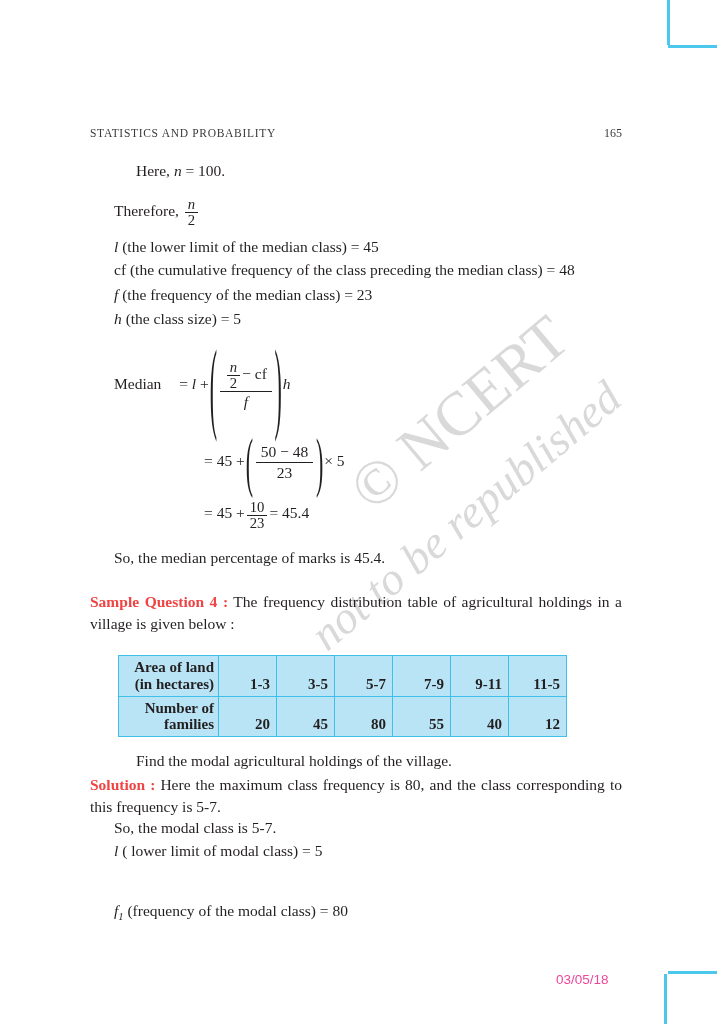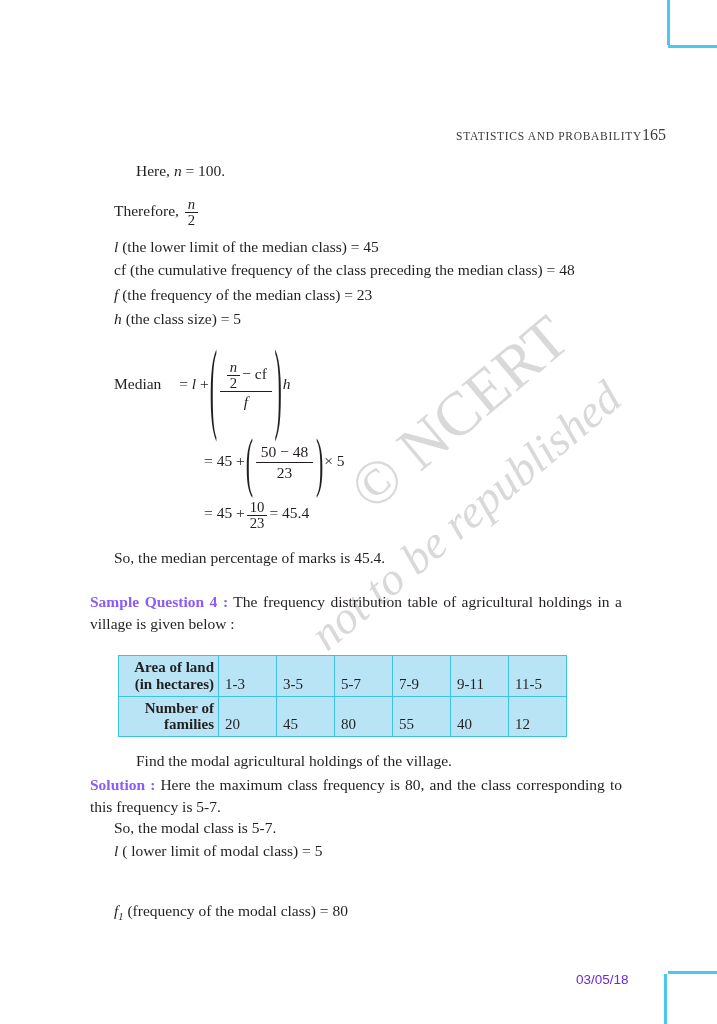--- a/index.html
+++ b/index.html
@@ -54,28 +54,27 @@
   }
 
   
   #page { position: relative; z-index: 10; }
 
   #running-head {
     position: absolute;
     left: 90px; top: 126px;
     width: 532px;
     display: flex;
-    justify-content: flex-end;
+    justify-content: space-between;
     align-items: baseline;
     font-size: 11.5px;
     letter-spacing: 0.7px;
     color: #3a3a3a;
-    margin-left: 44px;
-  }
-  #running-head .page-no { letter-spacing: 0; font-size: 16px; }
+  }
+  #running-head .page-no { letter-spacing: 0; font-size: 12px; }
 
   .para {
     position: absolute;
     font-size: 15.5px;
     line-height: 1.42;
     color: #231f20;
   }
 
   i, .it { font-style: italic; }
 
@@ -120,55 +119,55 @@
     vertical-align: middle;
     line-height: 1.15;
   }
   .stack-frac .top { display: block; padding: 0 5px 1px 5px; }
   .stack-frac .bot {
     display: block;
     border-top: 1px solid #231f20;
     padding: 1px 5px 0 5px;
   }
 
-  .accent { color: #8b5cf6; font-weight: bold; }
+  .accent { color: #ef4444; font-weight: bold; }
 
   
   #holdings-table {
     position: absolute;
     left: 118px; top: 655px;
     border-collapse: collapse;
     font-size: 15px;
   }
   #holdings-table td, #holdings-table th {
     border: 1.5px solid #3fc0e8;
     background: #b9e4f5;
-    text-align: left;
+    text-align: right;
     vertical-align: bottom;
     padding: 3px 6px;
     height: 34px;
     box-sizing: border-box;
-    font-weight: normal;
+    font-weight: bold;
   }
   #holdings-table th.rowhead {
     text-align: right;
     font-weight: bold;
     width: 100px;
     line-height: 1.12;
     padding-left: 9px;
     padding-right: 4px;
   }
   #holdings-table td.datacell { width: 58px; }
 
   #footer-date {
     position: absolute;
-    left: 576px; top: 972px;
+    left: 556px; top: 972px;
     font-family: "Liberation Sans", "DejaVu Sans", sans-serif;
     font-size: 13.5px;
-    color: #6d28d9;
+    color: #ec4899;
   }
 
   .sub { font-size: 0.68em; vertical-align: sub; font-style: italic; }
 </style>
 </head>
 <body>
 
 <div class="corner" id="corner-tr-v"></div>
 <div class="corner" id="corner-tr-h"></div>
 <div class="corner" id="corner-br-h"></div>

